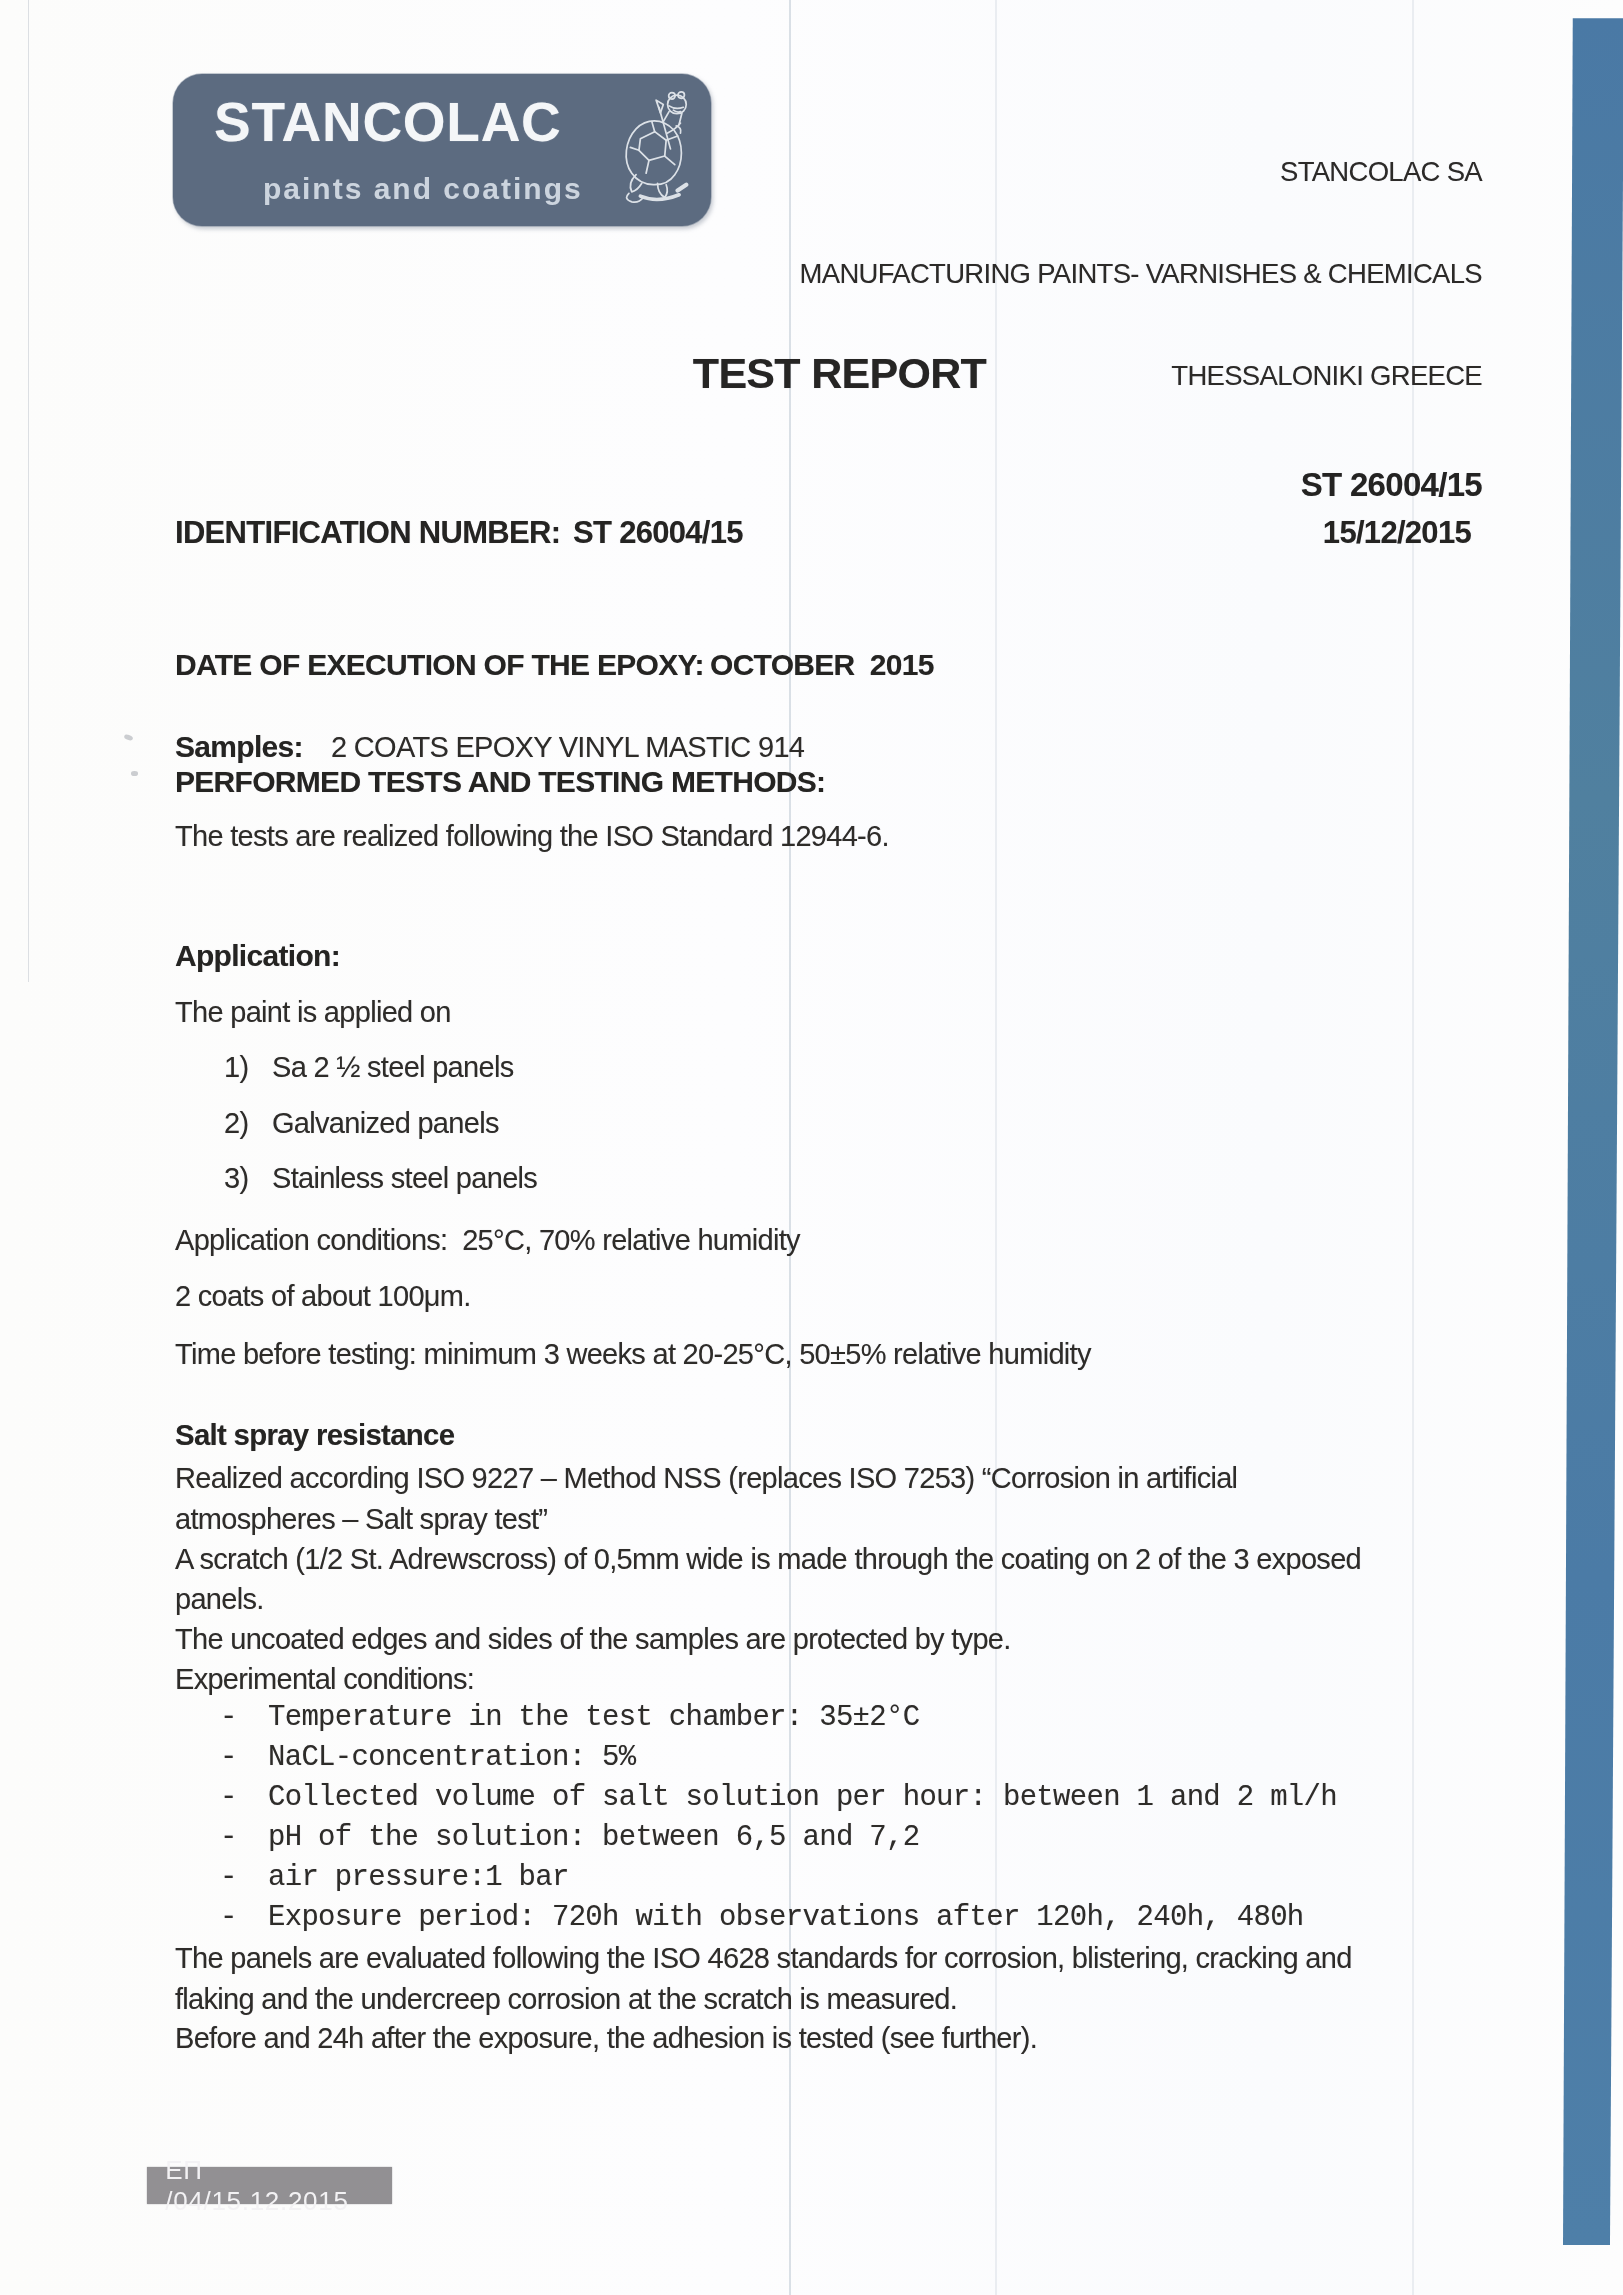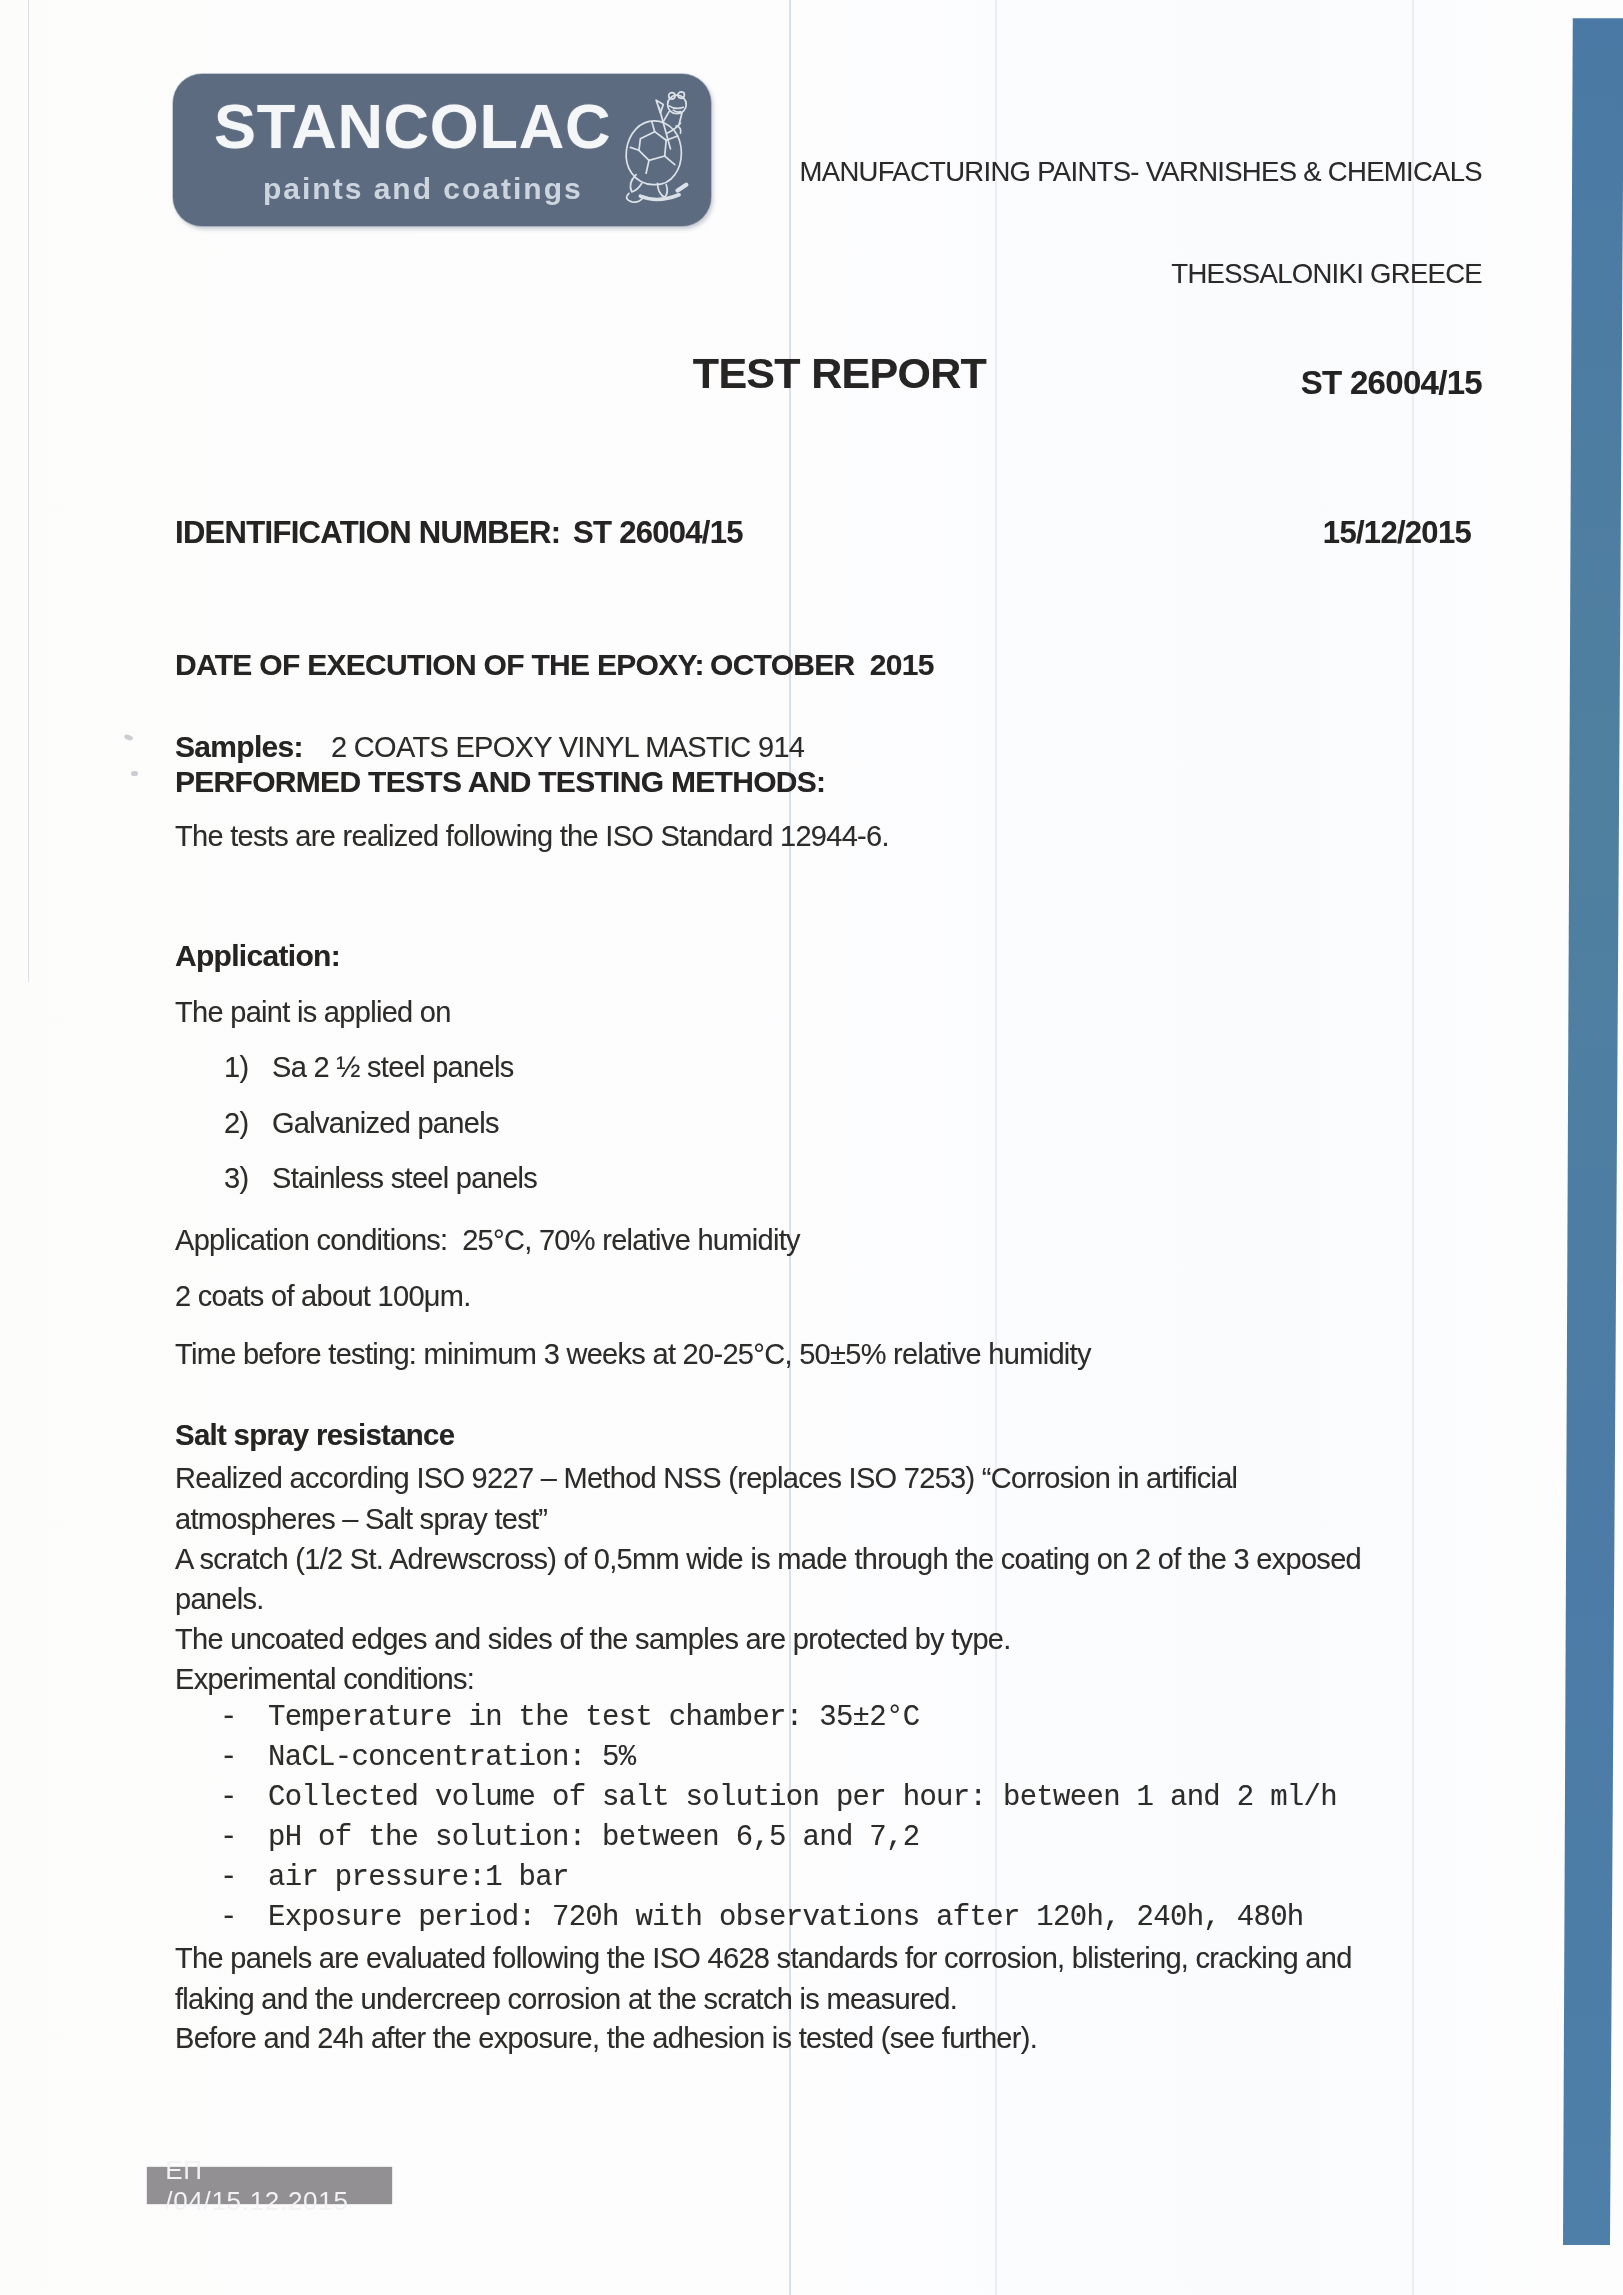--- a/index.html
+++ b/index.html
@@ -29,21 +29,21 @@
   .speck-2 { left:131px; top:771px; width:6.5px; height:4.6px; }
 
   
   .logo {
     position:absolute; left:173px; top:74px; width:538px; height:152px;
     background:#5c6b80; border-radius:29px;
     box-shadow:0 0 0 0.7px rgba(96,110,130,.45), 2px 2.6px 4.6px rgba(130,140,155,.45);
   }
   .logo-brand {
     position:absolute; left:41px; top:15.7px;
-    font-size:63px; font-weight:700; color:#f4f6f8; letter-spacing:0.7px;
+    font-size:55px; font-weight:700; color:#f4f6f8; letter-spacing:0.7px;
     text-shadow:0 0 1.3px rgba(255,255,255,.35);
   }
   .logo-tagline {
     position:absolute; left:90px; top:98px;
     font-size:30px; font-weight:700; color:rgba(233,239,245,.8); letter-spacing:2px;
   }
   .turtle { position:absolute; right:9.2px; top:13px; width:86px; height:118px; opacity:.88; }
 
   .company {
     position:absolute; top:87px; right:141px; text-align:right;
@@ -125,20 +125,21 @@
       <path d="M28,120 q-12,12 -6,24 q8,-2 14,-12"></path>
       <path d="M58,132 q0,14 10,20 q6,-8 2,-18"></path>
 
       <path d="M18,146 q-8,8 4,12 q10,2 16,-6"></path>
       <path d="M34,150 q24,10 54,-2" stroke-width="5"></path>
       <path d="M86,142 l12,-8" stroke-width="6"></path>
     </svg>
   </div>
 
   <div class="company">
+    <div>STANCOLAC SA</div>
     <div>MANUFACTURING PAINTS- VARNISHES &amp; CHEMICALS</div>
     <div>THESSALONIKI GREECE</div>
     <div class="company-ref">ST 26004/15</div>
   </div>
 
   <div class="title">TEST REPORT</div>
 
   <div class="ln b id-row" style="top:514px"><span class="lbl-id">IDENTIFICATION NUMBER:</span><span>ST 26004/15</span></div>
   <div class="ln b id-row date-right" style="top:514px">15/12/2015</div>
 

